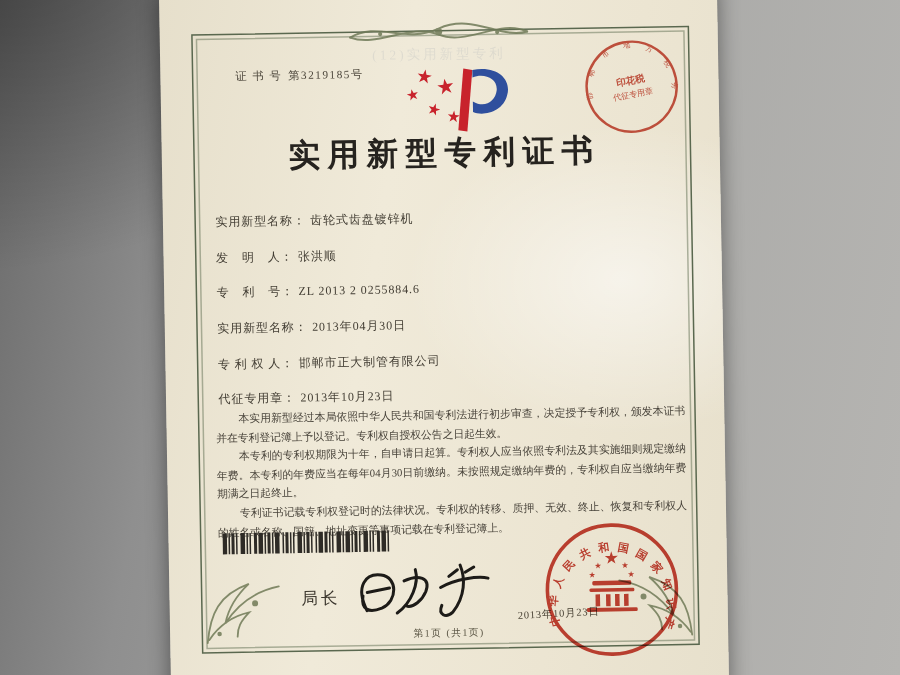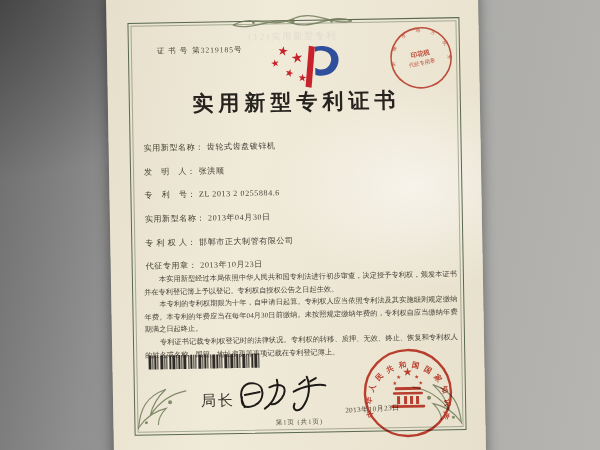--- a/index.html
+++ b/index.html
@@ -47,21 +47,21 @@
   }
   .field .lbl{margin-right:3px;}
   .f0{top:150px}.f1{top:174px}.f2{top:197px}.f3{top:221px}.f4{top:245px}.f5{top:268px}
   .body-text{
     position:absolute;left:33px;top:281px;width:313px;
     font-size:7.2px;line-height:12.6px;color:#48433a;text-align:justify;
   }
   .body-text p{margin:0;text-indent:15px;}
   .barcode{position:absolute;left:36px;top:362px;}
   .director{
-    position:absolute;left:88px;top:400px;font-size:15px;color:#3c372e;
+    position:absolute;left:88px;top:400px;font-size:11px;color:#3c372e;
     letter-spacing:2px;
   }
   .signature{position:absolute;left:115px;top:382px;transform:rotate(-3deg);}
   .seal-date{
     position:absolute;left:232px;top:414px;width:140px;font-size:7px;
     color:#4a4335;letter-spacing:.5px;transform:rotate(-2deg);z-index:1;
   }
   .official-seal{position:absolute;left:248px;top:358px;z-index:2;mix-blend-mode:multiply;opacity:.92;}
   .revenue-stamp{position:absolute;left:280px;top:36px;transform:rotate(-10deg);mix-blend-mode:multiply;opacity:.88;}
   .footer{

